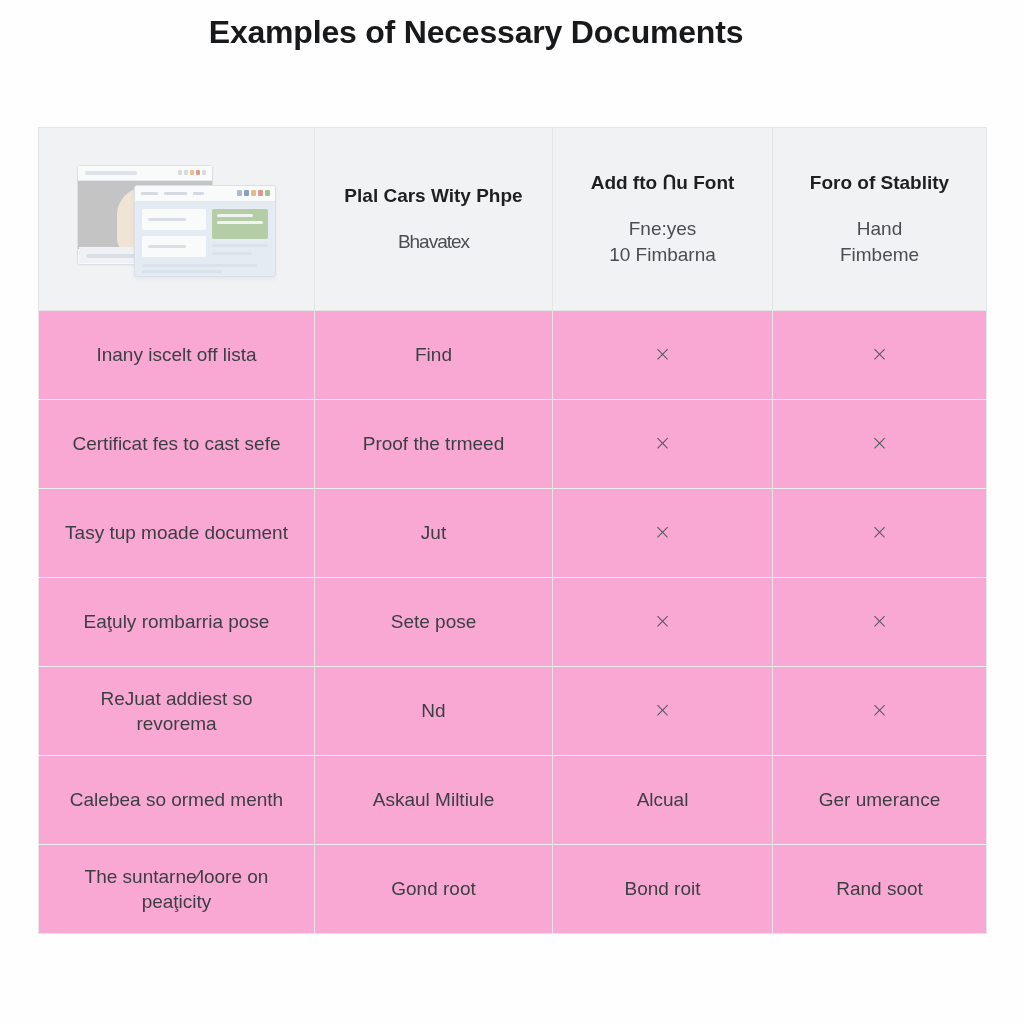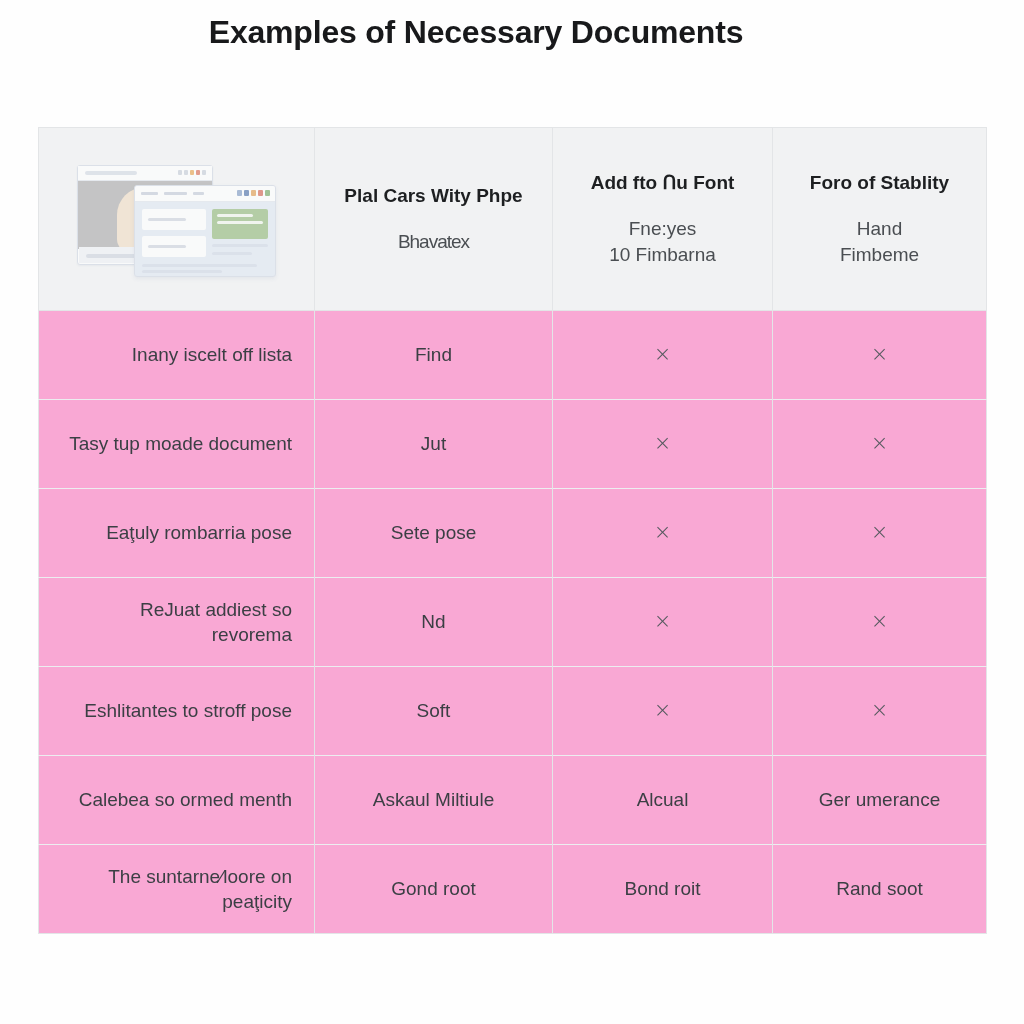--- a/index.html
+++ b/index.html
@@ -94,21 +94,21 @@
     vertical-align: middle;
     box-sizing: border-box;
     font-size: 19px;
     color: #3b3f44;
     line-height: 1.33;
   }
   .doc-table tbody td:last-child { border-right: none; }
 
   .cell-label {
     padding: 8px 22px 8px 22px;
-    text-align: right;
+    text-align: center;
   }
   .cell-val {
     text-align: center;
     padding: 8px 10px;
   }
   .xmark {
     font-size: 21px;
     color: #55595e;
     font-weight: 300;
     font-family: "DejaVu Sans", sans-serif;
@@ -396,40 +396,40 @@
       </tr>
     </thead>
     <tbody id="tbody">
         <tr>
           <td class="cell-label">Inany iscelt off lista</td>
           <td class="cell-val">Find</td>
           <td class="cell-val"><span class="xmark">×</span></td>
           <td class="cell-val"><span class="xmark">×</span></td>
         </tr>
         <tr>
+          <td class="cell-label">Certificat fes to cast sefe</td>
+          <td class="cell-val">Proof the trmeed</td>
+          <td class="cell-val"><span class="xmark">×</span></td>
+          <td class="cell-val"><span class="xmark">×</span></td>
+        </tr>
+        <tr>
           <td class="cell-label">Tasy tup moade document</td>
           <td class="cell-val">Jut</td>
           <td class="cell-val"><span class="xmark">×</span></td>
           <td class="cell-val"><span class="xmark">×</span></td>
         </tr>
         <tr>
           <td class="cell-label">Eaţuly rombarria pose</td>
           <td class="cell-val">Sete pose</td>
           <td class="cell-val"><span class="xmark">×</span></td>
           <td class="cell-val"><span class="xmark">×</span></td>
         </tr>
         <tr>
           <td class="cell-label">ReJuat addiest so revorema</td>
           <td class="cell-val">Nd</td>
-          <td class="cell-val"><span class="xmark">×</span></td>
-          <td class="cell-val"><span class="xmark">×</span></td>
-        </tr>
-        <tr>
-          <td class="cell-label">Eshlitantes to stroff pose</td>
-          <td class="cell-val">Soft</td>
           <td class="cell-val"><span class="xmark">×</span></td>
           <td class="cell-val"><span class="xmark">×</span></td>
         </tr>
         <tr>
           <td class="cell-label">Calebea so ormed menth</td>
           <td class="cell-val">Askaul Miltiule</td>
           <td class="cell-val">Alcual</td>
           <td class="cell-val">Ger umerance</td>
         </tr>
         <tr>

